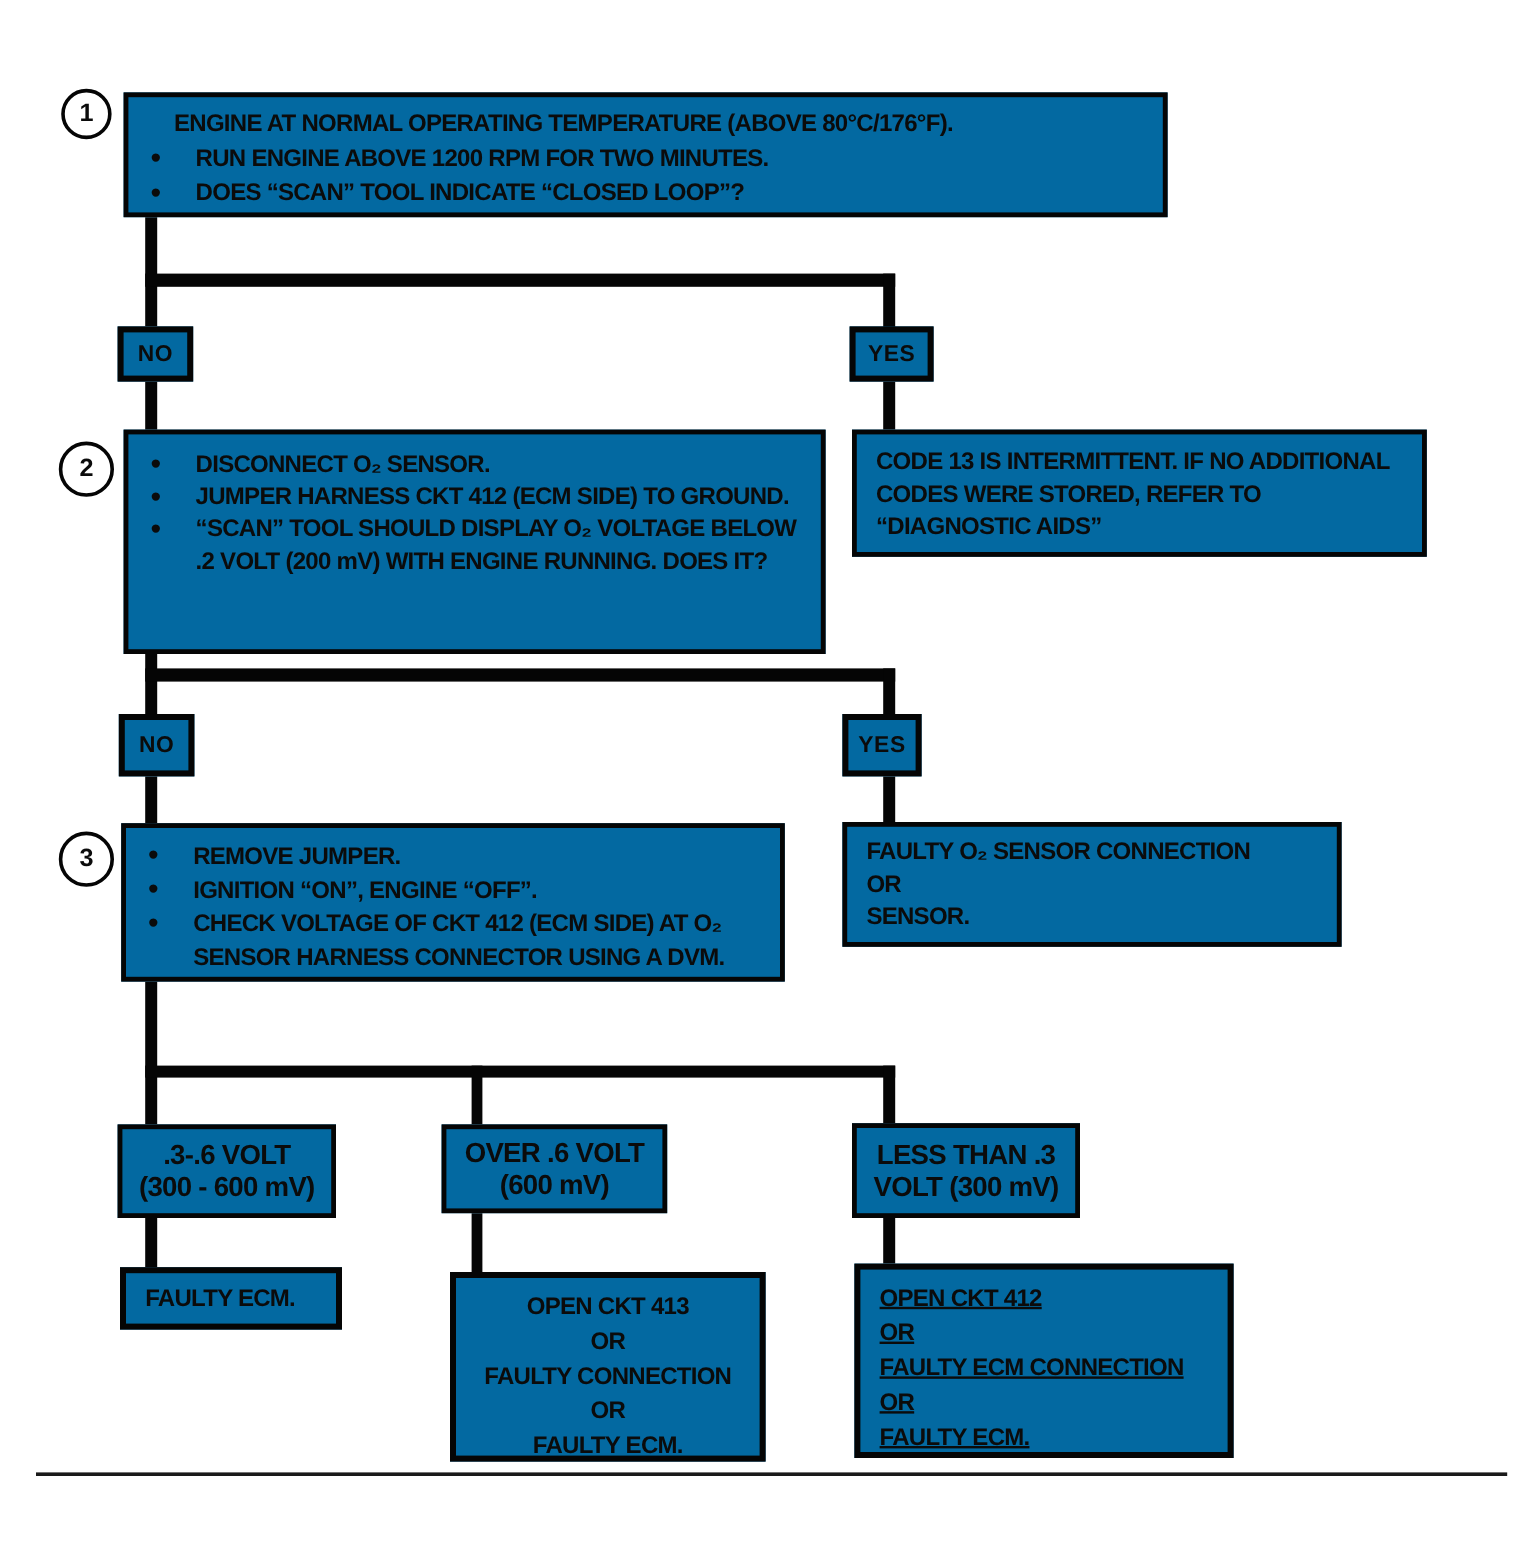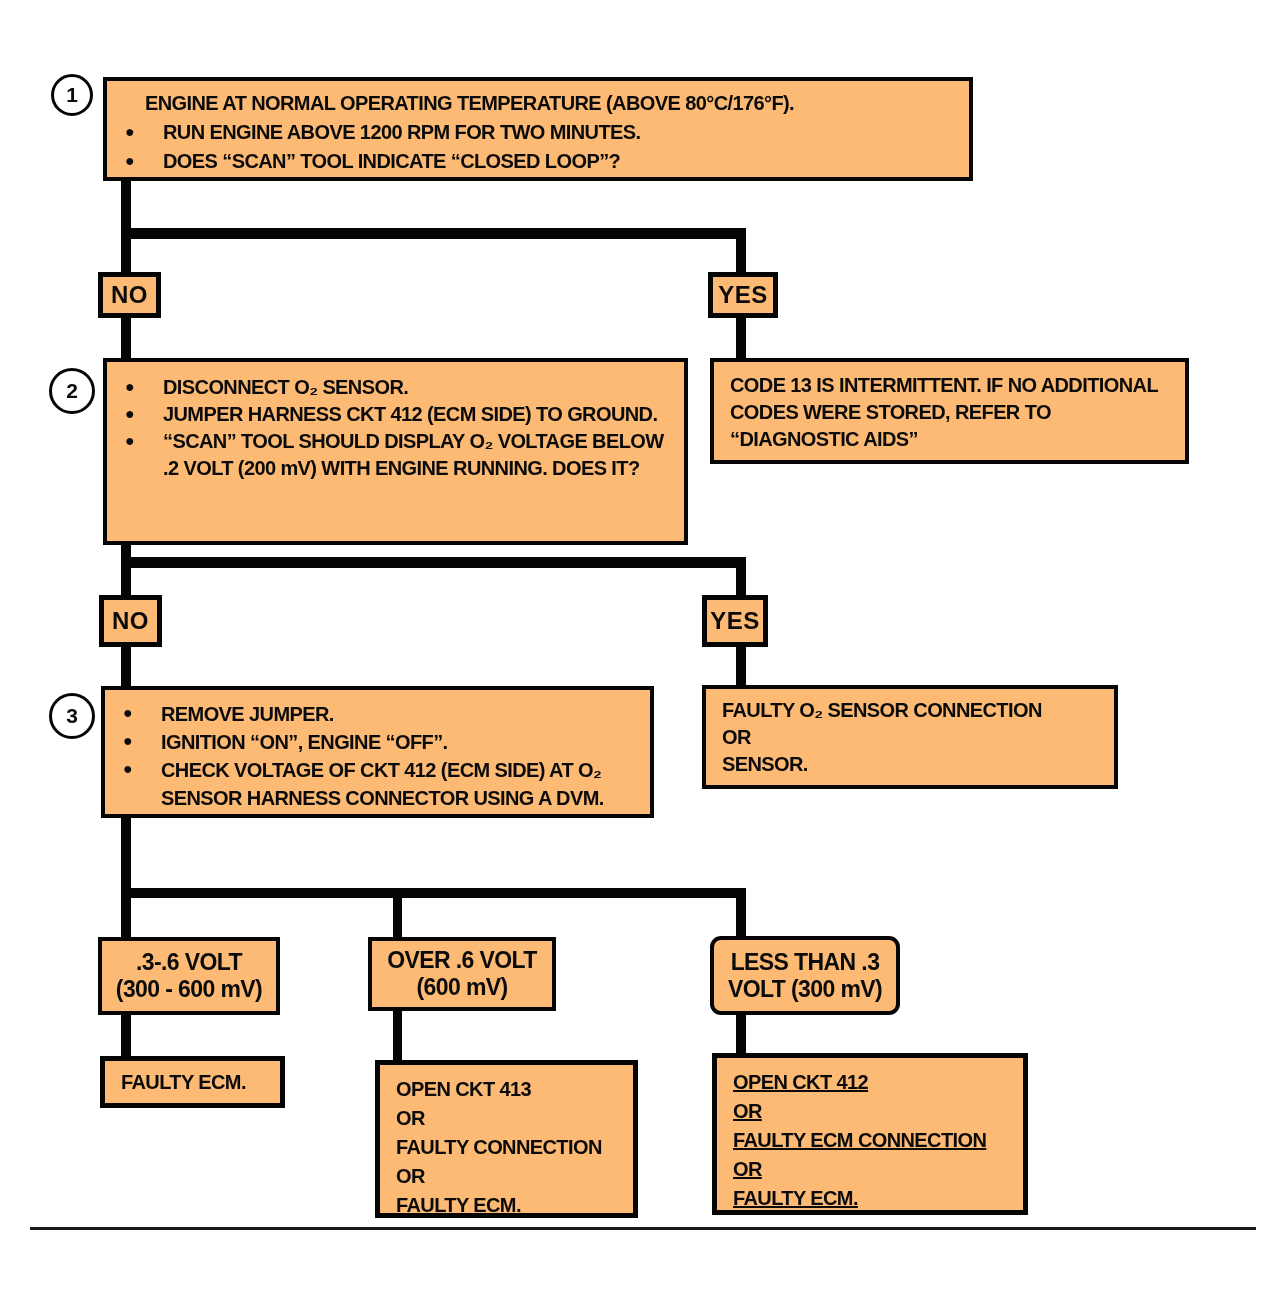--- a/index.html
+++ b/index.html
@@ -9,37 +9,37 @@
     background:#ffffff;
     font-family:"Liberation Sans","DejaVu Sans",sans-serif;
     font-weight:bold;
     color:#0b0b0b;
     overflow:hidden;
   }
   .conn{position:absolute;background:#050505;}
   .box{
     position:absolute;
     border:4px solid #050505;
-    background:#fdba74;
+    background:#0369a1;
     box-sizing:border-box;
     font-size:20px;
     letter-spacing:-0.6px;
     line-height:28px;
   }
   .step-box{padding:8px 14px;}
   .line{position:relative;padding-left:42px;}
   .line.nb{padding-left:24px;}
   .bullet{
     position:absolute;left:4px;top:-1px;
     font-size:16px;
   }
   .tag{
     border-width:5px;
     display:flex;align-items:center;justify-content:center;
-    font-size:24px;letter-spacing:0.5px;line-height:1;
+    font-size:19px;letter-spacing:0.5px;line-height:1;
     padding:0;
   }
   .circle{
     position:absolute;
     border:3px solid #050505;border-radius:50%;
     background:#ffffff;box-sizing:border-box;
     display:flex;align-items:center;justify-content:center;
     font-size:21px;
   }
   .vbox{
@@ -155,30 +155,30 @@
   </div>
 
   <div class="box vbox" style="left:98px;top:937px;width:182px;height:78px;">
     <div>.3-.6 VOLT</div>
     <div>(300 - 600 mV)</div>
   </div>
   <div class="box vbox" style="left:368px;top:937px;width:188px;height:74px;">
     <div>OVER .6 VOLT</div>
     <div>(600 mV)</div>
   </div>
-  <div class="box vbox" style="left:710px;top:936px;width:190px;height:79px;border-radius:11px;">
+  <div class="box vbox" style="left:710px;top:936px;width:190px;height:79px;">
     <div>LESS THAN .3</div>
     <div>VOLT (300 mV)</div>
   </div>
 
   <div class="box res-single" style="left:100px;top:1056px;width:185px;height:52px;">
     <span>FAULTY ECM.</span>
   </div>
 
-  <div class="box res" style="left:375px;top:1060px;width:263px;height:158px;">
+  <div class="box res" style="left:375px;top:1060px;width:263px;height:158px;text-align:center;">
     <div>OPEN CKT 413</div>
     <div>OR</div>
     <div>FAULTY CONNECTION</div>
     <div>OR</div>
     <div>FAULTY ECM.</div>
   </div>
 
   <div class="box res" style="left:712px;top:1053px;width:316px;height:162px;text-decoration:underline;">
     <div>OPEN CKT 412</div>
     <div>OR</div>

